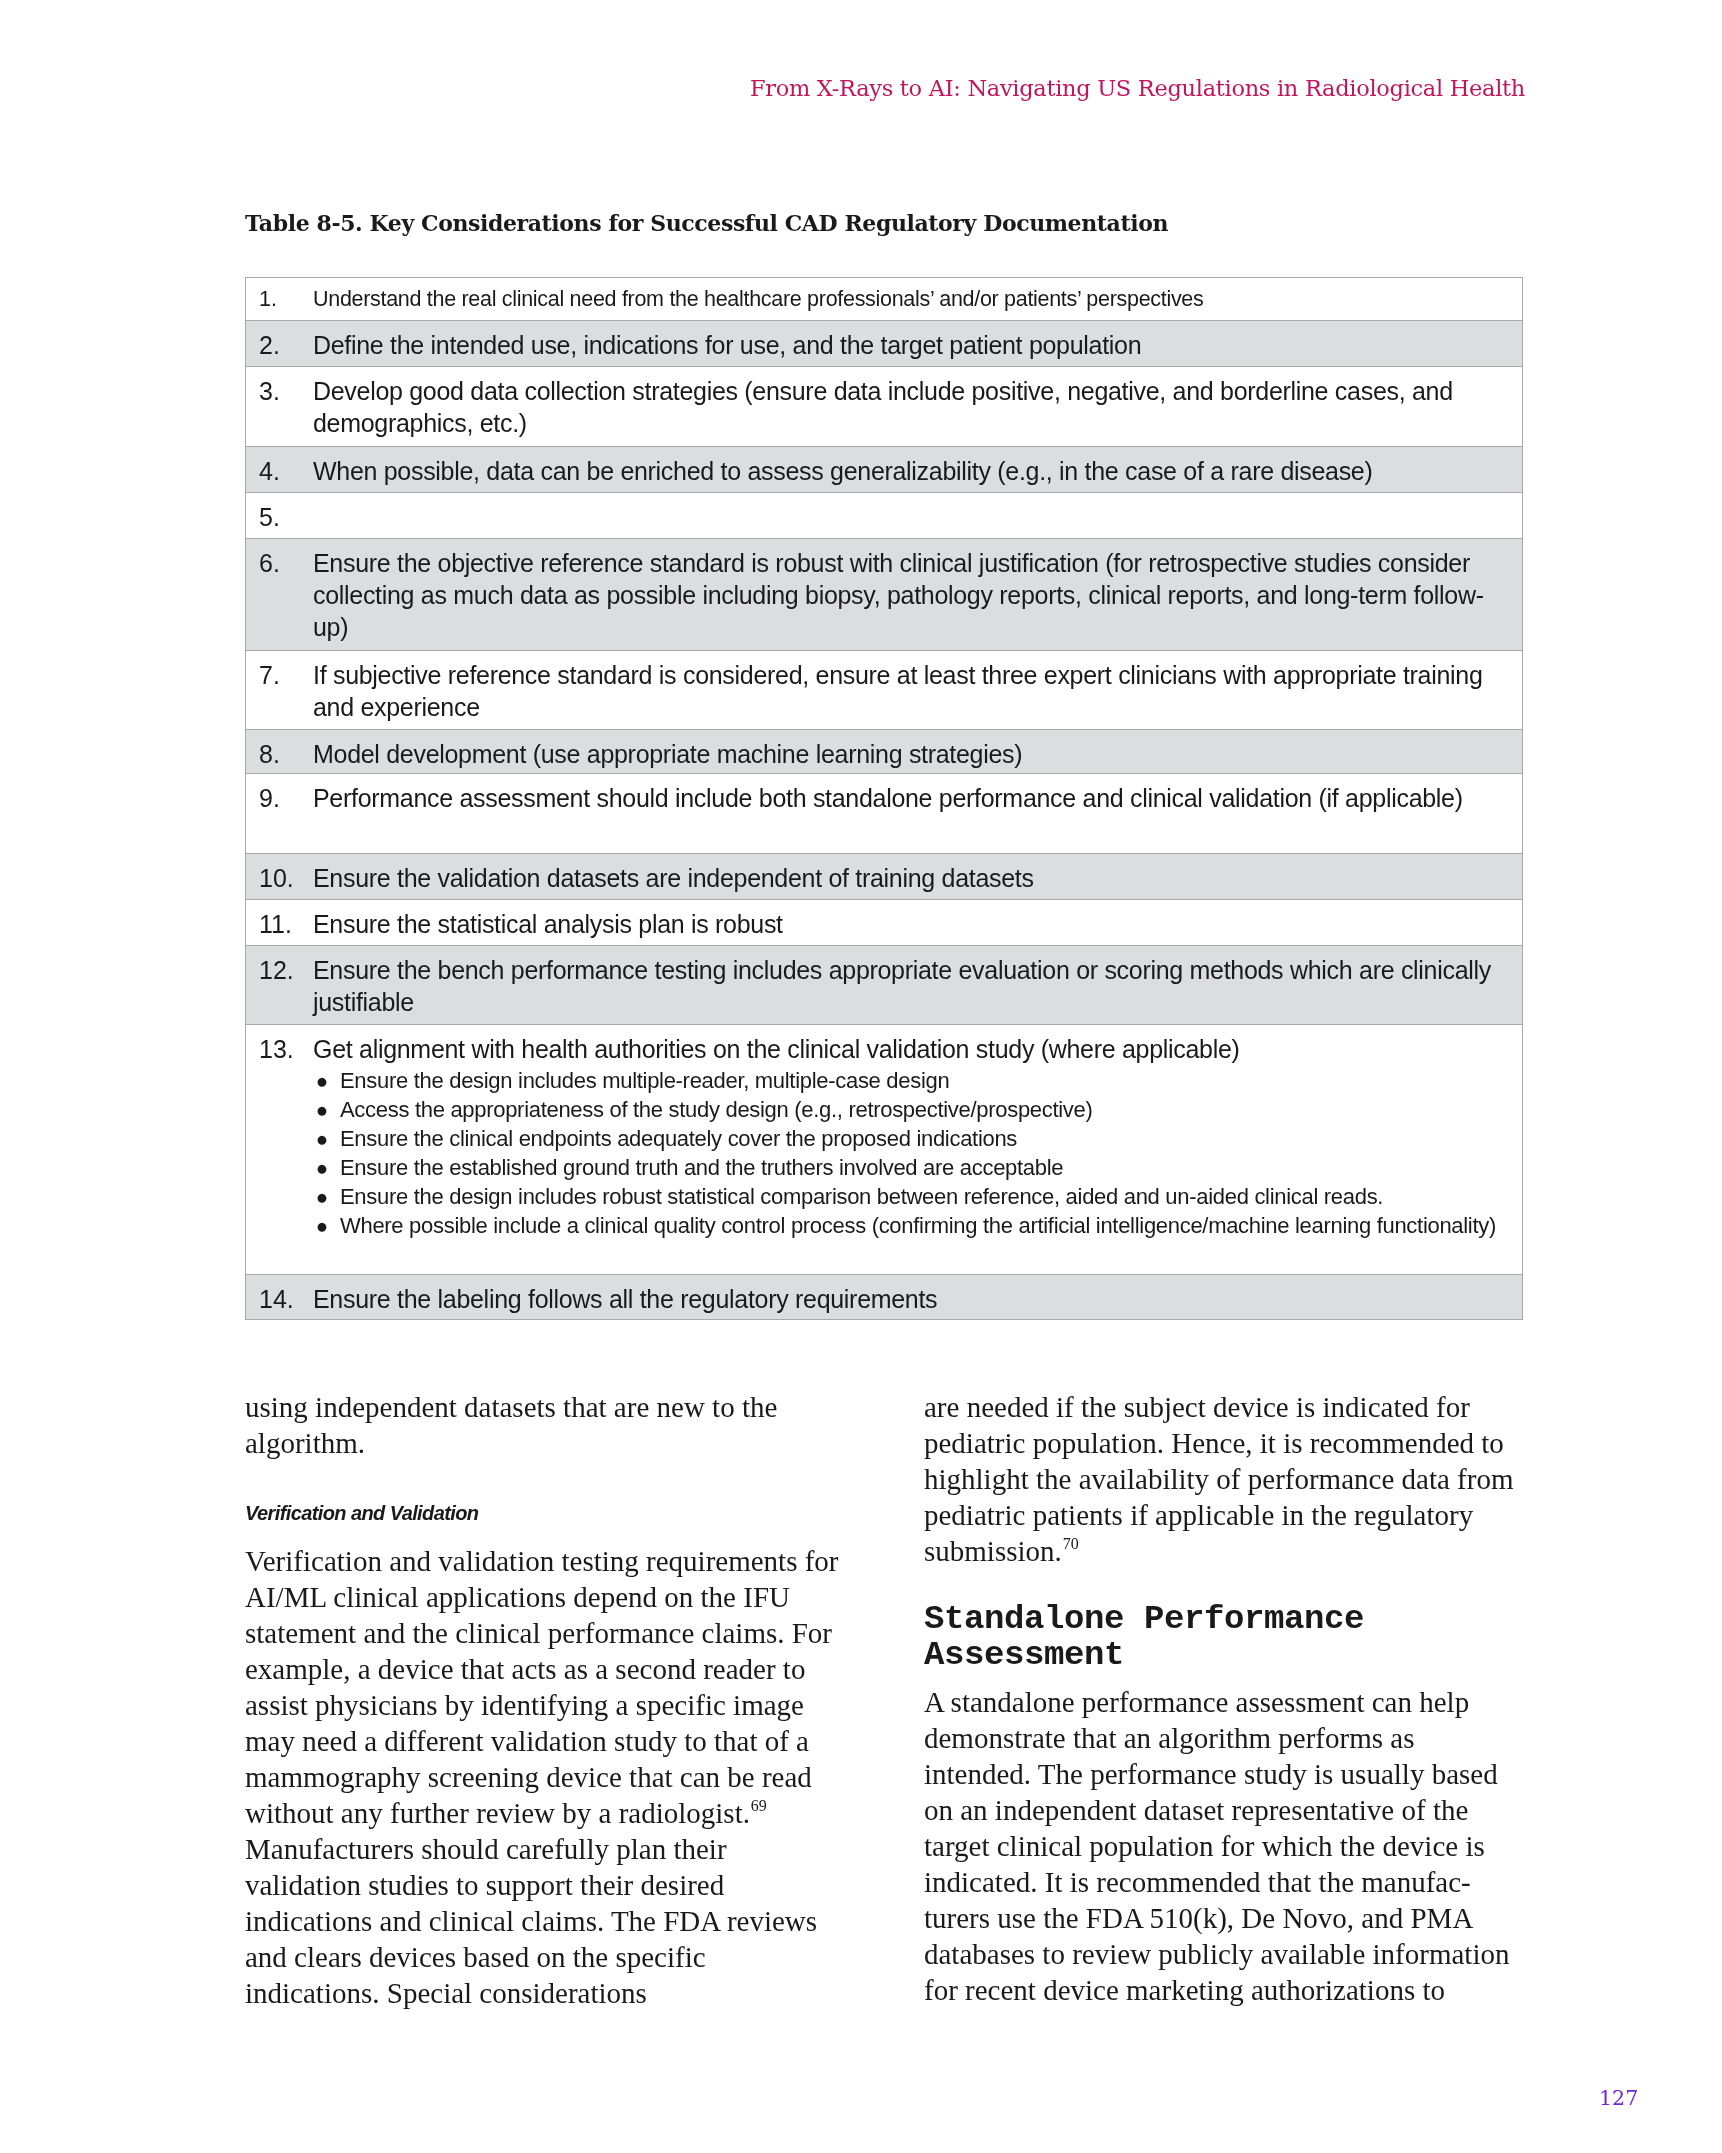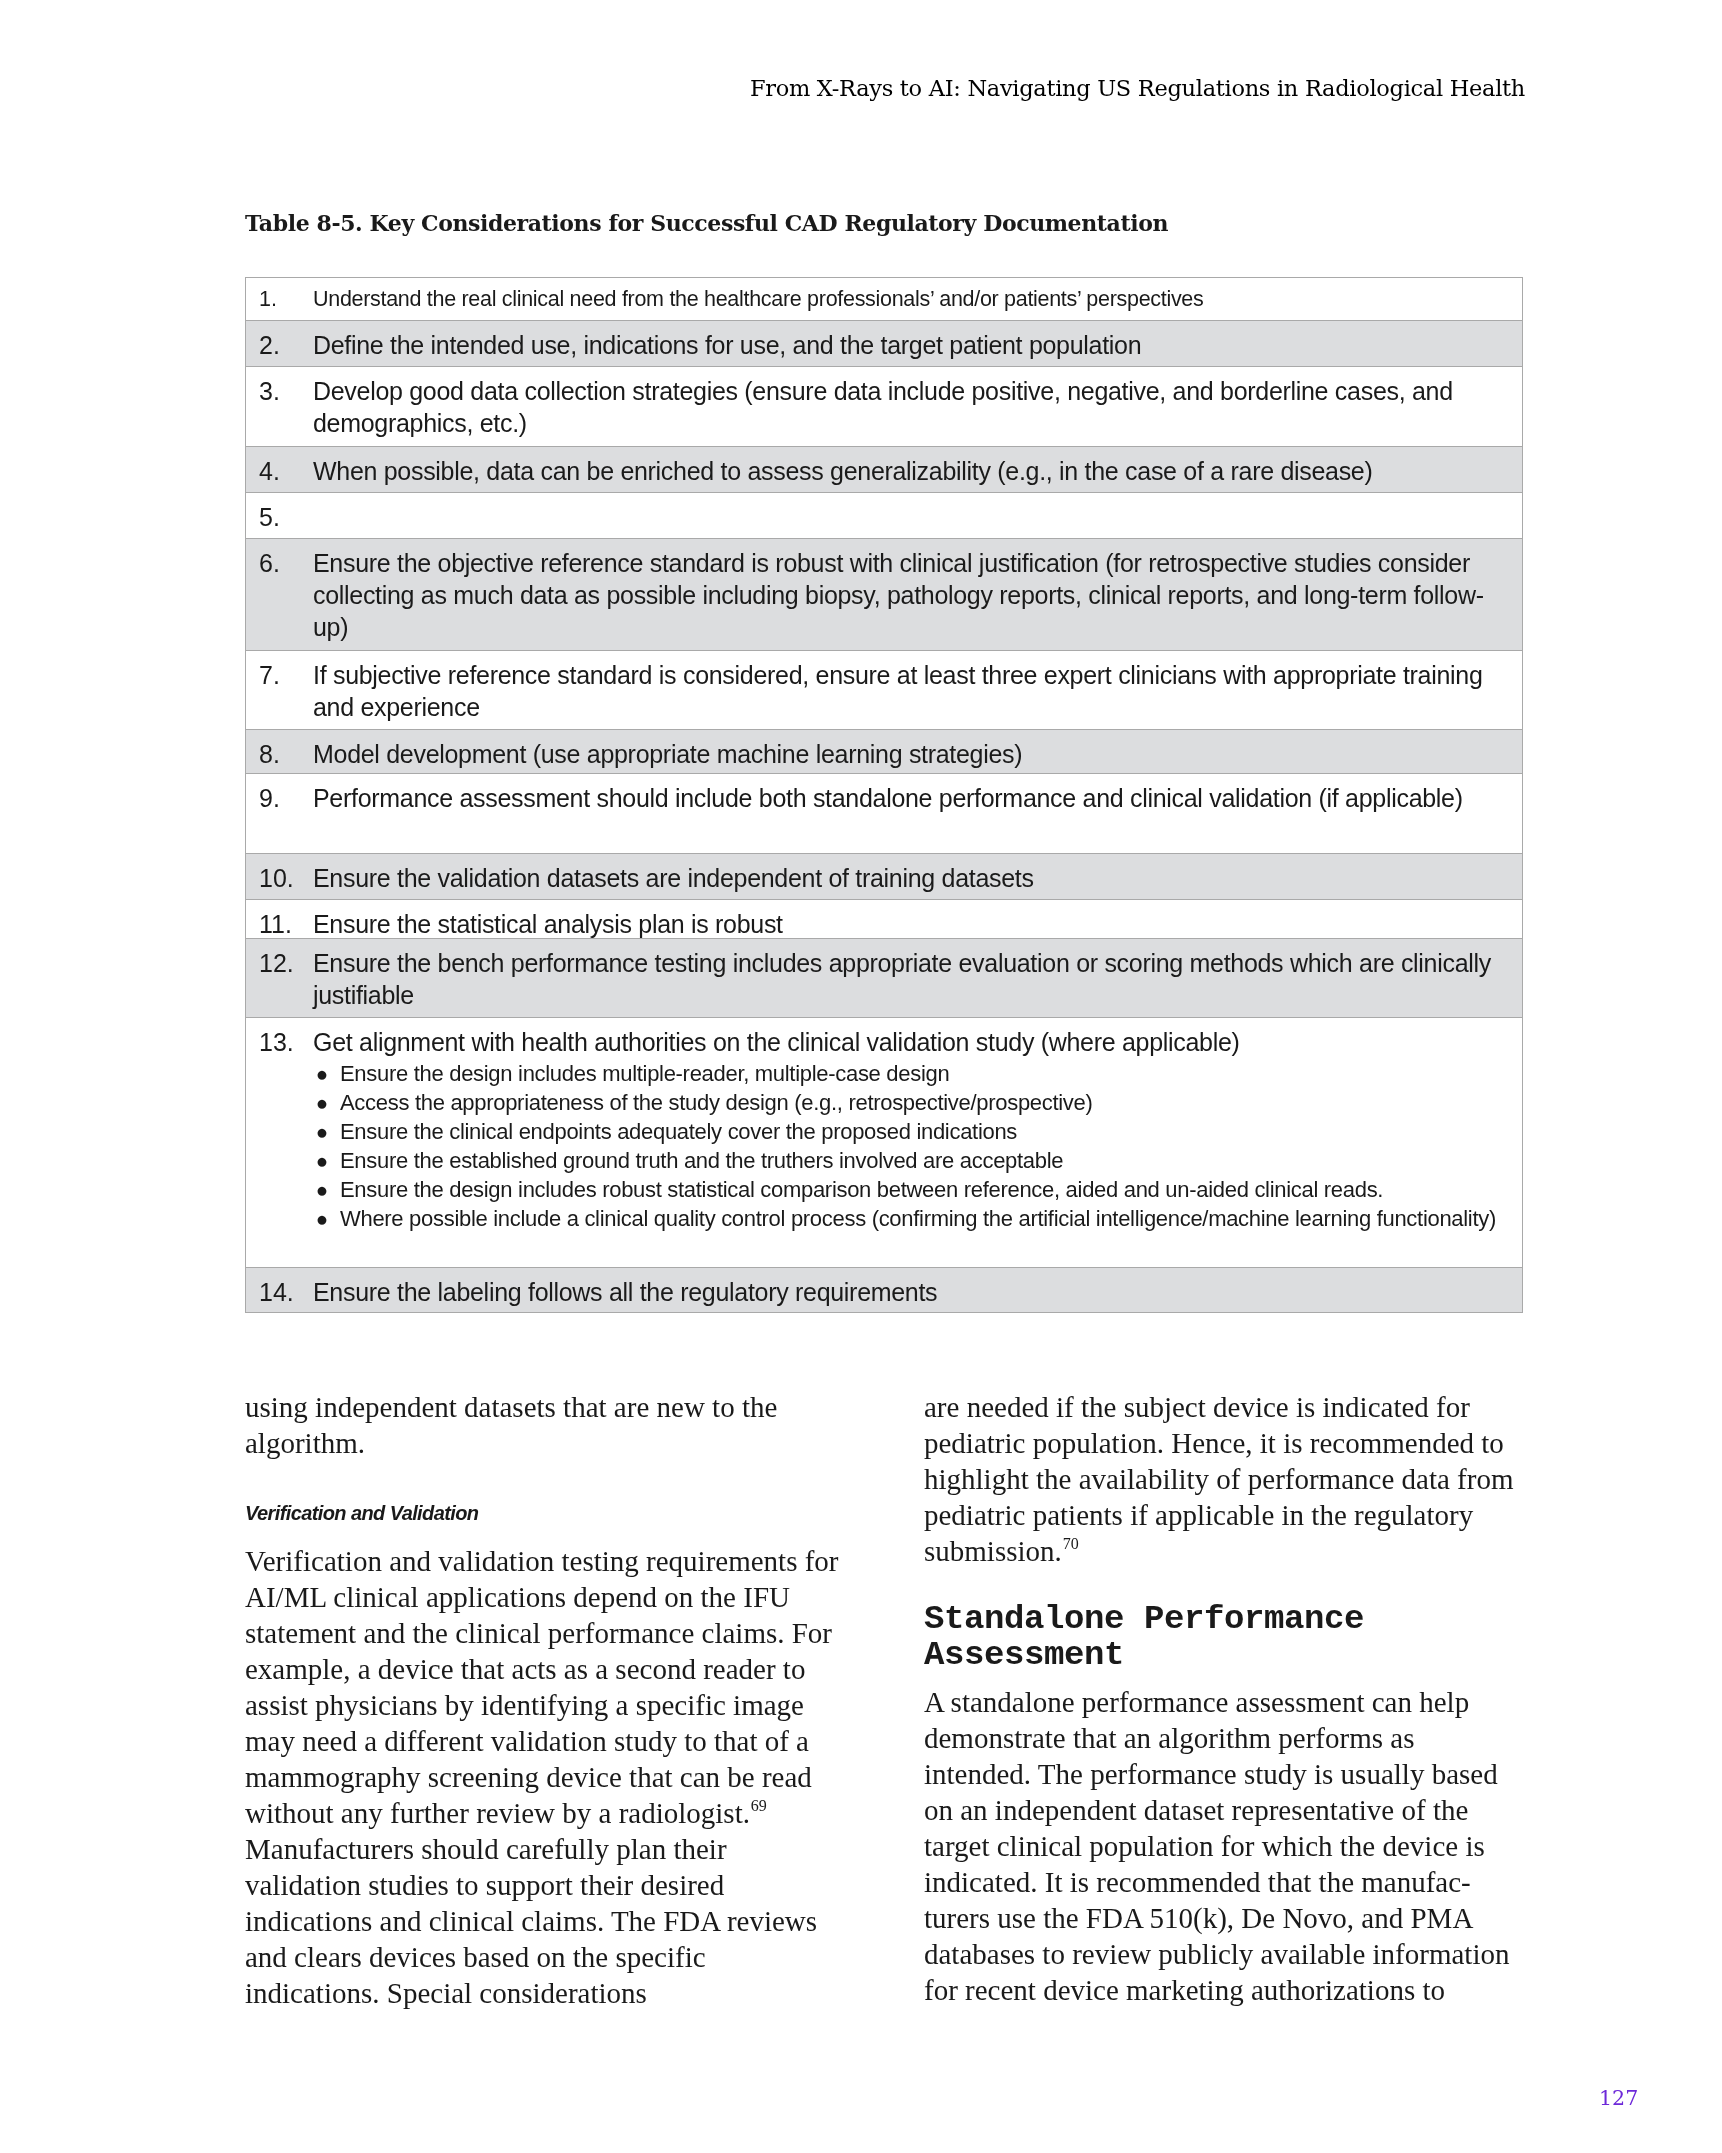--- a/index.html
+++ b/index.html
@@ -1,19 +1,19 @@
 <!DOCTYPE html>
 <html style="font-size:15px"><head>
 <meta charset="utf-8">
 <style>
   html, body { margin: 0; padding: 0; background: #ffffff; }
   body { width: 1722px; height: 2153px; position: relative; overflow: hidden; color: #1a1a1a; }
   .running-header {
     position: absolute; top: 75px; right: 197px;
-    font-family: "DejaVu Serif", serif; font-size: 22.5px; color: #000000;
+    font-family: "DejaVu Serif", serif; font-size: 22.5px; color: #be185d;
     letter-spacing: -0.3px;
     text-align: right;
   }
   .table-title {
     position: absolute; left: 245px; top: 210px;
     font-family: "DejaVu Serif", serif; font-weight: bold; font-size: 22px; color: #1a1a1a;
     letter-spacing: -0.4px;
   }
   .kc-table {
     position: absolute; left: 245px; top: 277px; width: 1278px;
@@ -95,21 +95,21 @@
     <span class="kc-text">Model development (use appropriate machine learning strategies)</span>
   </div>
   <div class="kc-row" style="height:80px">
     <span class="kc-num">9.</span>
     <span class="kc-text">Performance assessment should include both standalone performance and clinical validation (if applicable)</span>
   </div>
   <div class="kc-row shaded" style="height:46px">
     <span class="kc-num">10.</span>
     <span class="kc-text">Ensure the validation datasets are independent of training datasets</span>
   </div>
-  <div class="kc-row" style="height:39px">
+  <div class="kc-row" style="height:46px">
     <span class="kc-num">11.</span>
     <span class="kc-text">Ensure the statistical analysis plan is robust</span>
   </div>
   <div class="kc-row shaded" style="height:79px">
     <span class="kc-num">12.</span>
     <span class="kc-text">Ensure the bench performance testing includes appropriate evaluation or scoring methods which are clinically justifiable</span>
   </div>
   <div class="kc-row" style="height:250px">
     <span class="kc-num">13.</span>
     <div class="kc-text">

